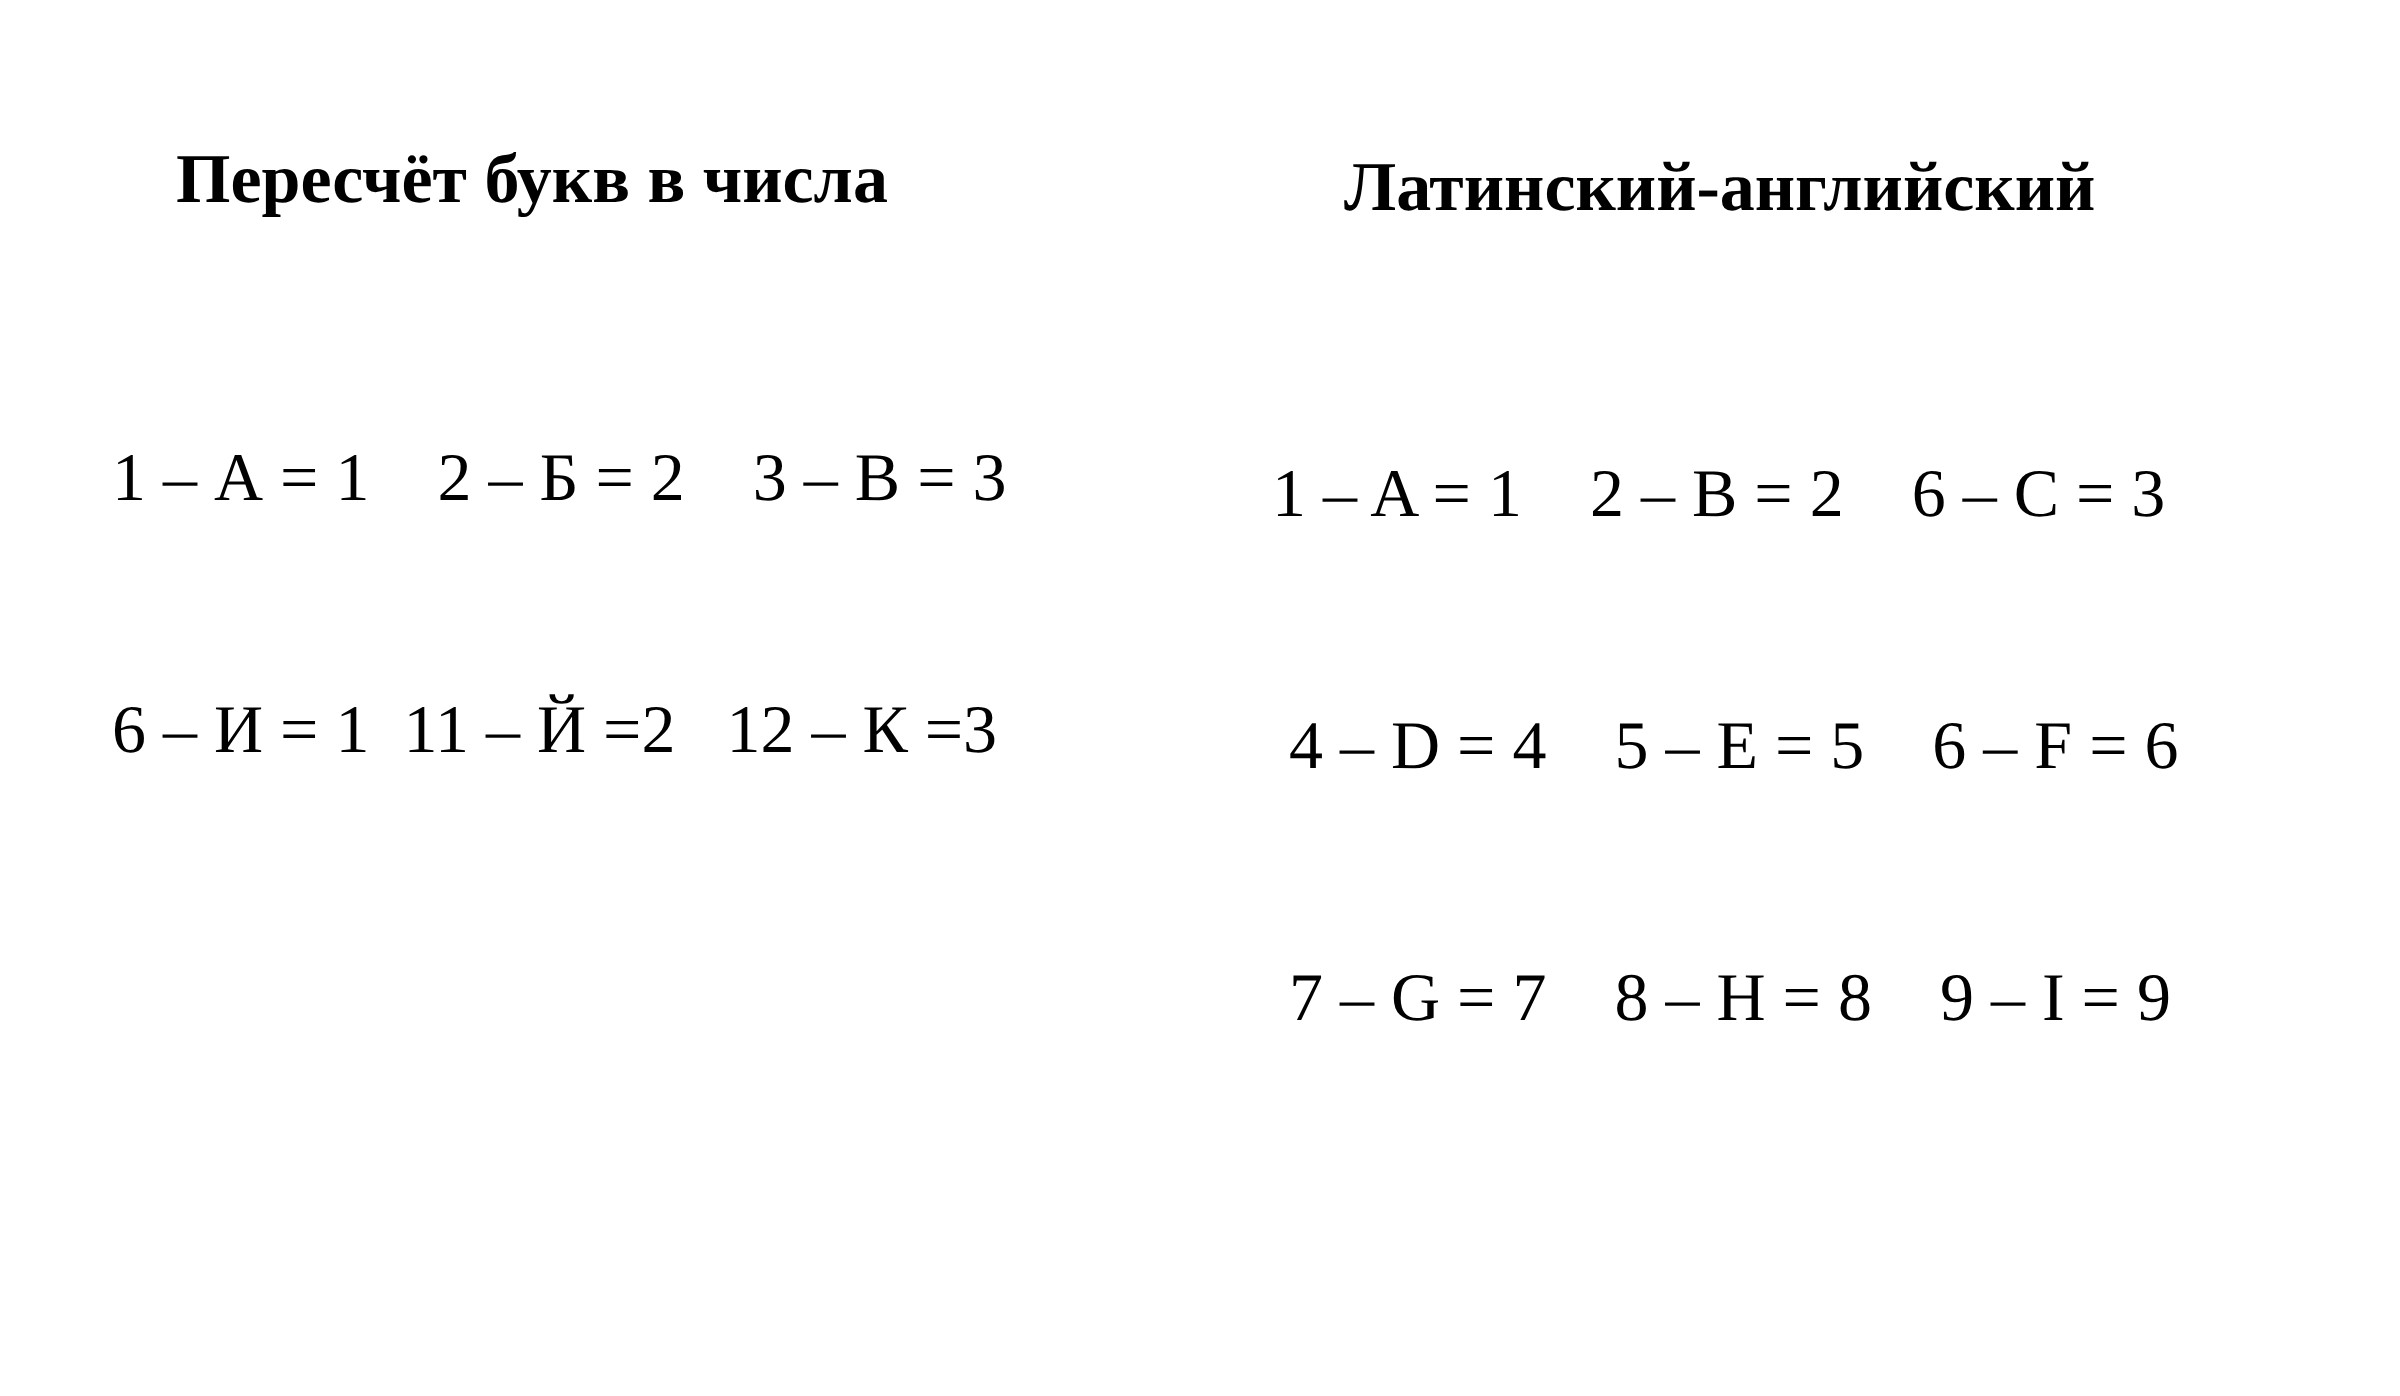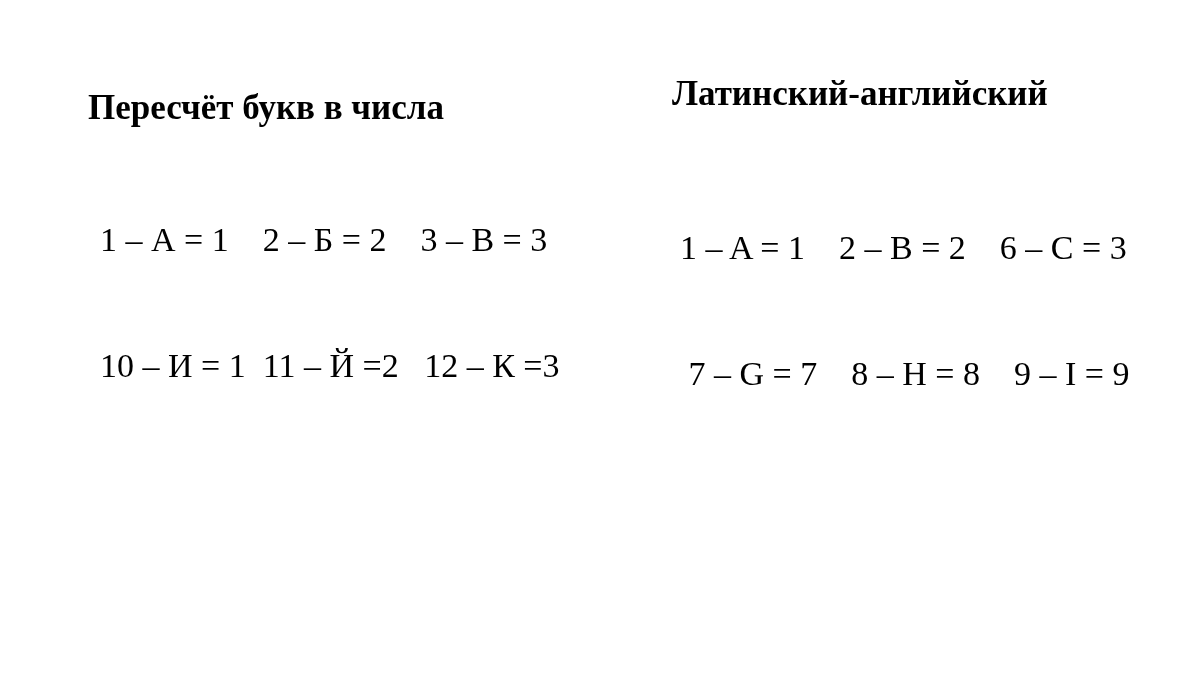--- a/index.html
+++ b/index.html
@@ -18,56 +18,57 @@
   }
   .title {
     position: absolute;
     margin: 0;
     font-size: 35px;
     font-weight: bold;
     line-height: 40px;
     white-space: pre;
     color: #000000;
   }
-  .title-left  { left: 88px;  top: 88px; font-family: Liberation Serif, serif; }
+  .title-left  { left: 88px;  top: 70px; font-family: Liberation Serif, serif; }
   .title-right { left: 672px; top: 74px; }
   .rows {
     position: absolute;
     font-size: 34px;
     line-height: 42px;
     white-space: pre;
     color: #000000;
   }
   .rows-left  { left: 56px;  top: 135px; }
   .rows-right { left: 636px; top: 143px; }
-  .row { height: 42px; margin-left: 44px; }
+  .row { height: 42px; }
 </style>
 </head>
 <body>
 
 <div class="canvas">
 
   <h1 class="title title-left">Пересчёт букв в числа</h1>
 
   <div class="rows rows-left">
     <div class="row">1 – А = 1    2 – Б = 2    3 – В = 3</div>
-    <div class="row">10 – И = 1  11 – Й =2   12 – К =3</div>
+    <div class="row">6 – И = 1  11 – Й =2   12 – К =3</div>
     
     
     
     
     
     
     
   </div>
 
   <h1 class="title title-right">Латинский-английский</h1>
 
   <div class="rows rows-right">
     <div class="row">1 – A = 1    2 – B = 2    6 – C = 3</div>
+    <div class="row"> 4 – D = 4    5 – E = 5    6 – F = 6</div>
     <div class="row"> 7 – G = 7    8 – H = 8    9 – I = 9</div>
     
     
     
     
     
   </div>
 
 </div>
 

